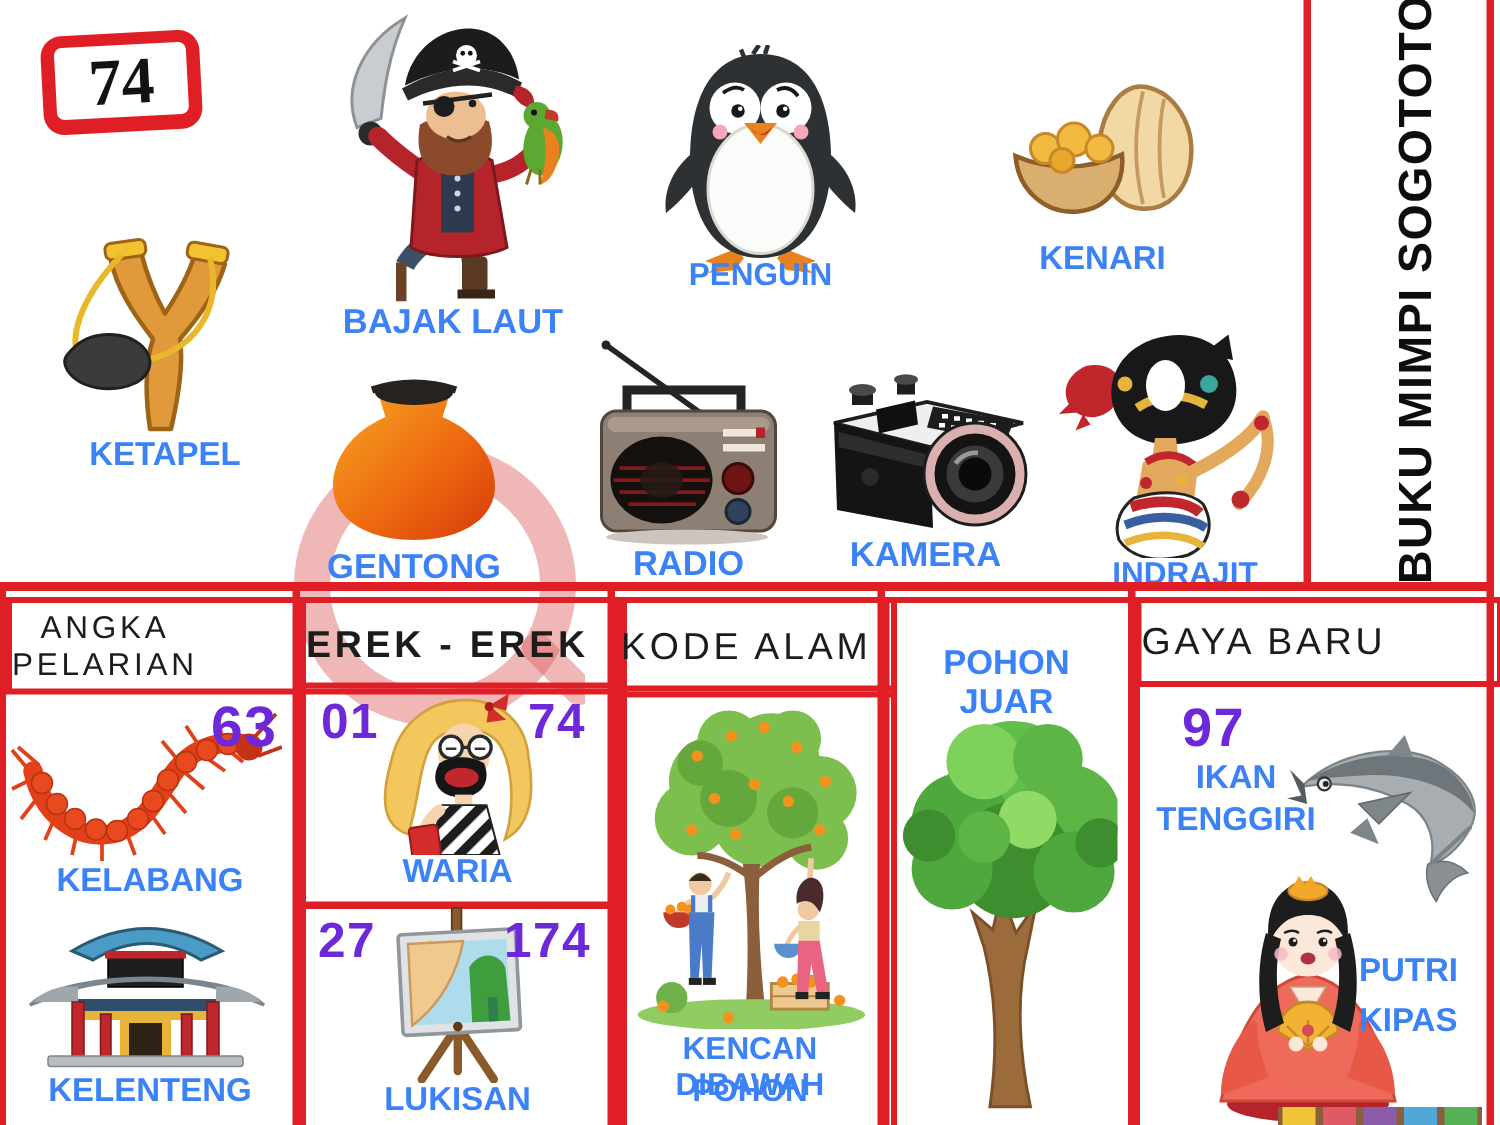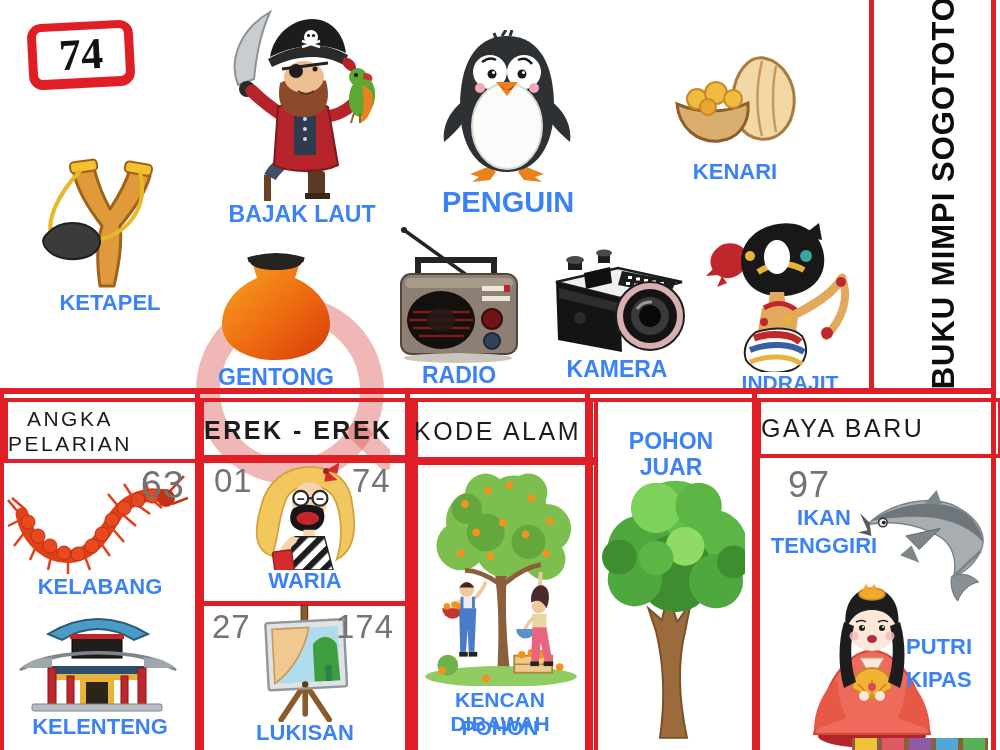--- a/index.html
+++ b/index.html
@@ -1,21 +1,21 @@
 <!DOCTYPE html>
 <html><head>
 <meta charset="utf-8">
 <style>
   html,body{margin:0;padding:0;background:#fff;}
   .canvas{position:relative;width:1000px;height:750px;background:#fff;overflow:hidden;
           font-family:"Liberation Sans",sans-serif;color:#141414;}
   .divider{position:absolute;background:#E01E26;z-index:4;}
   .lbl{position:absolute;font-weight:800;text-align:center;font-size:22px;line-height:1.15;
        letter-spacing:0px;color:#3b82f6;z-index:3;}
-  .num{position:absolute;font-weight:400;font-size:34px;color:#737373;z-index:3;letter-spacing:1px;}
+  .num{position:absolute;font-weight:700;font-size:34px;color:#6d28d9;z-index:3;letter-spacing:1px;}
   .hdr{position:absolute;border:4px solid #E01E26;display:flex;align-items:center;justify-content:flex-start;
        color:#1c1c1c;z-index:2;letter-spacing:2.5px;font-size:25px;font-weight:600;text-align:center;background:transparent;}
   .box{position:absolute;border:4px solid #E01E26;z-index:2;background:transparent;}
   svg.ill{position:absolute;z-index:2;}
   .badge{position:absolute;left:28px;top:22px;width:106px;height:66px;background:#E01E26;
          border-radius:14px;transform:rotate(-3deg);z-index:3;}
   .badge-inner{position:absolute;left:6px;top:5px;right:6px;bottom:7px;background:#fff;
          border:3px solid #E01E26;border-radius:8px;display:flex;align-items:center;justify-content:center;
          font-family:"Liberation Serif",serif;font-weight:700;font-size:44px;color:#121212;}
   .side-title{position:absolute;left:898px;top:0;width:92px;height:386px;display:flex;
@@ -104,21 +104,21 @@
     <circle cx="54" cy="44" r="4.5" fill="#16181a"></circle>
       <circle cx="84" cy="44" r="4.5" fill="#16181a"></circle>
     <circle cx="55.5" cy="42.5" r="1.5" fill="#fff"></circle>
       <circle cx="85.5" cy="42.5" r="1.5" fill="#fff"></circle>
     <path d="M44 32 q8 -6 14 -2 M80 30 q8 -4 14 4" stroke="#16181a" stroke-width="2.5" fill="none"></path>
     <circle cx="42" cy="58" r="5" fill="#F6A8B8"></circle>
       <circle cx="96" cy="58" r="5" fill="#F6A8B8"></circle>
     <path d="M58 52 L80 52 L69 66 Z" fill="#E8821E"></path>
     <path d="M62 55 q7 9 14 0 q-4 10 -14 0 Z" fill="#A5281E"></path>
   </svg>
-  <div class="lbl" style="left:442px;top:186px;width:130px;font-size:29px">PENGUIN</div>
+  <div class="lbl" style="left:442px;top:172px;width:130px;font-size:21px">PENGUIN</div>
 
   <svg class="ill" style="left:670px;top:44px" width="130" height="114" viewBox="0 0 130 114">
     <path d="M94 14 C114 18 126 40 124 61 C122 84 107 97 90 95 C72 93 61 74 63 51 C65 30 78 11 94 14 Z" fill="#F2D8A4" stroke="#A97C42" stroke-width="3"></path>
     <path d="M92 17 C86 42 86 68 92 92 M106 22 C102 42 102 68 106 88" stroke="#C49A5E" stroke-width="2.5" fill="none"></path>
     <path d="M7 60 C9 84 28 99 49 97 C68 95 80 80 78 59 C55 70 28 69 7 60 Z" fill="#D9AE6E" stroke="#8F5E28" stroke-width="3"></path>
     <circle cx="27" cy="55" r="10" fill="#F0BB3E" stroke="#C8882A" stroke-width="2"></circle>
     <circle cx="46" cy="49" r="11" fill="#F0BB3E" stroke="#C8882A" stroke-width="2"></circle>
     <circle cx="63" cy="55" r="9" fill="#F0BB3E" stroke="#C8882A" stroke-width="2"></circle>
     <circle cx="38" cy="63" r="8" fill="#E8A830" stroke="#C8882A" stroke-width="2"></circle>
   </svg>

